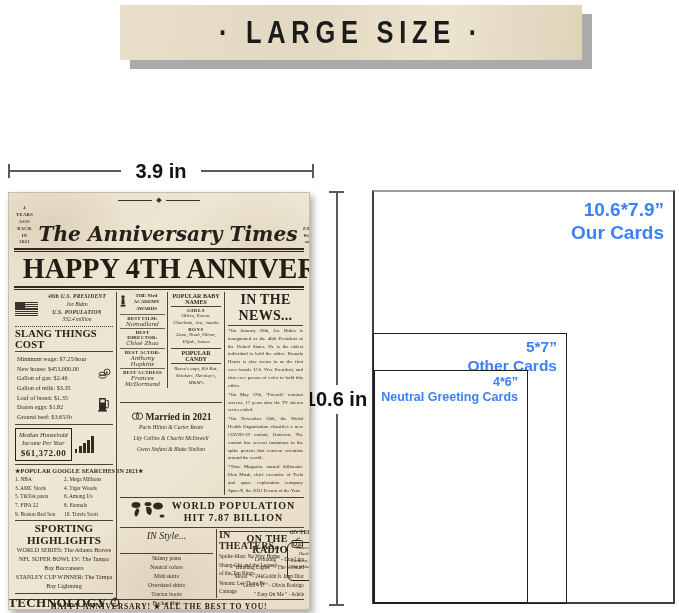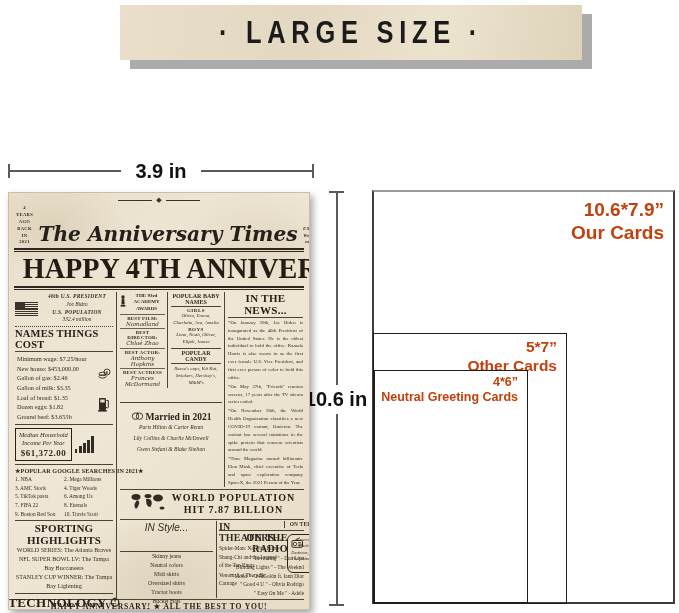--- a/index.html
+++ b/index.html
@@ -26,21 +26,21 @@
   .vdim .tickh.top { top:0; } .vdim .tickh.bot { bottom:0; }
   .vdim .vline { position:absolute; left:6.5px; top:0; width:2px; height:100%; background:#5a5a5a; }
   .vlabel { position:absolute; left:303px; top:385px; width:66px; background:#fff;
     font-weight:bold; font-size:20px; color:#111; text-align:center; padding:3px 0; }
 
   
   .rect { position:absolute; background:#fff; }
   .rect.outer { left:372px; top:190px; width:303px; height:414px; border:2px solid #3e3e3e; border-top-color:#9a9a9a; }
   .rect.middle { left:373px; top:333px; width:194px; height:271px; border:1.5px solid #1e1e1e; background:transparent; }
   .rect.inner { left:374px; top:370px; width:154px; height:233px; border:1.5px solid #1e1e1e; background:transparent; }
-  .rect-label { position:absolute; right:9px; top:7px; text-align:right; color:#c2410c; font-weight:bold; line-height:1.2; }
+  .rect-label { position:absolute; right:9px; top:7px; text-align:right; color:#3b82f6; font-weight:bold; line-height:1.2; }
   .rect-label.lg { font-size:19px; }
   .rect-label.md { font-size:15.5px; top:4px; }
   .rect-label.sm { font-size:12.5px; top:4px; }
 
   
   .card { position:absolute; left:8px; top:192px; width:302px; height:418px;
     background:
       radial-gradient(ellipse 120px 80px at 15% 8%, rgba(196,180,148,.35), transparent 60%),
       radial-gradient(ellipse 140px 90px at 85% 12%, rgba(196,180,148,.3), transparent 60%),
       radial-gradient(ellipse 160px 120px at 50% 95%, rgba(190,174,142,.28), transparent 60%),
@@ -117,31 +117,31 @@
   .baby-label { font-size:5px; font-weight:bold; letter-spacing:.5px; margin-top:1px; }
   .baby-names { font-size:5px; font-style:italic; line-height:1.35; }
   .candy-title { font-size:6px; font-weight:bold; border-top:1px solid #4a4337; border-bottom:1px solid #4a4337;
     margin-top:2px; padding:1px 0; }
   .candy-items { font-size:5px; font-style:italic; line-height:1.4; margin-top:1px; }
   .married { border-top:1px solid #4a4337; margin-top:14px; padding-top:9px; text-align:center; }
   .married-title { font-size:9.5px; font-weight:bold; display:flex; align-items:center; justify-content:center; gap:2px; color:#27211a; }
   .married li { list-style:none; font-size:5.6px; font-style:italic; line-height:1.9; }
 
   .news { flex:1; padding:0 1px 0 3px; min-width:0; }
-  .news-title { font-size:11px; font-weight:bold; text-align:center; letter-spacing:.3px;
+  .news-title { font-size:14px; font-weight:bold; text-align:center; letter-spacing:.3px;
     border-bottom:1px solid #4a4337; padding-bottom:1px; color:#27211a; }
   .news-item { font-size:4.9px; line-height:1.6; text-align:justify; margin-top:1px; }
 
   .wpop { border-top:1px solid #4a4337; border-bottom:1px solid #4a4337; margin-top:2px;
     display:flex; align-items:center; justify-content:center; gap:5px; padding:2px 0; }
   .wpop-text { font-size:10px; font-weight:bold; letter-spacing:1px; text-align:center; line-height:1.25; color:#27211a; }
 
   .rowB { display:flex; margin-top:1px; flex:1; min-height:0; }
   .styleCol { width:97px; flex:none; border-right:1px solid #4a4337; text-align:center; padding:1px 3px 0 0; }
-  .style-title { font-size:10px; font-style:italic; font-family:Liberation Sans, sans-serif; border-bottom:1px solid #4a4337; padding-bottom:18px; }
+  .style-title { font-size:10px; font-style:italic; font-family:Liberation Serif, serif; border-bottom:1px solid #4a4337; padding-bottom:12px; }
   .styleCol li { list-style:none; font-size:5.7px; line-height:1.6; }
   .slang { margin:3px auto 0 auto; width:82px; background:#221d15; color:#ece4d2; border-radius:2px; padding:2px 2px; position:relative; }
   .slang::before, .slang::after { content:""; position:absolute; top:-4px; width:1px; height:4px; background:#221d15; }
   .slang::before { left:12px; } .slang::after { right:12px; }
   .slang-title { font-size:6.4px; font-weight:bold; text-align:center; letter-spacing:1px; }
 
   .rightB { flex:1; display:flex; flex-direction:column; min-width:0; padding-left:2px; }
   .theaterRow { display:flex; flex:1; min-height:0; }
   .theaters { flex:1; border-right:1px solid #4a4337; padding-right:2px; }
   .theaters-title { font-size:10px; font-weight:bold; letter-spacing:.2px; }
@@ -235,21 +235,21 @@
         <div class="pres">
           <div class="flag"></div>
           <div class="pres-text">
             <div class="b">46th U.S. PRESIDENT</div>
             <div>Joe Biden</div>
             <div class="b">U.S. POPULATION</div>
             <div>332.4 million</div>
           </div>
         </div>
 
-        <div class="wtc-title">NAMES THINGS COST</div>
+        <div class="wtc-title">SLANG THINGS COST</div>
         <div class="wtc-wrap">
           <div class="wtc-item">Minimum wage: $7.25/hour</div>
           <div class="wtc-item">New house: $453,000.00</div>
           <div class="wtc-item">Gallon of gas: $2.46</div>
           <div class="wtc-item">Gallon of milk: $3.35</div>
           <div class="wtc-item">Loaf of bread: $1.35</div>
           <div class="wtc-item">Dozen eggs: $1.82</div>
           <div class="wtc-item">Ground beef: $3.65/lb</div>
           <span class="coins-ico">
             <svg width="13" height="13" viewBox="0 0 13 13">

